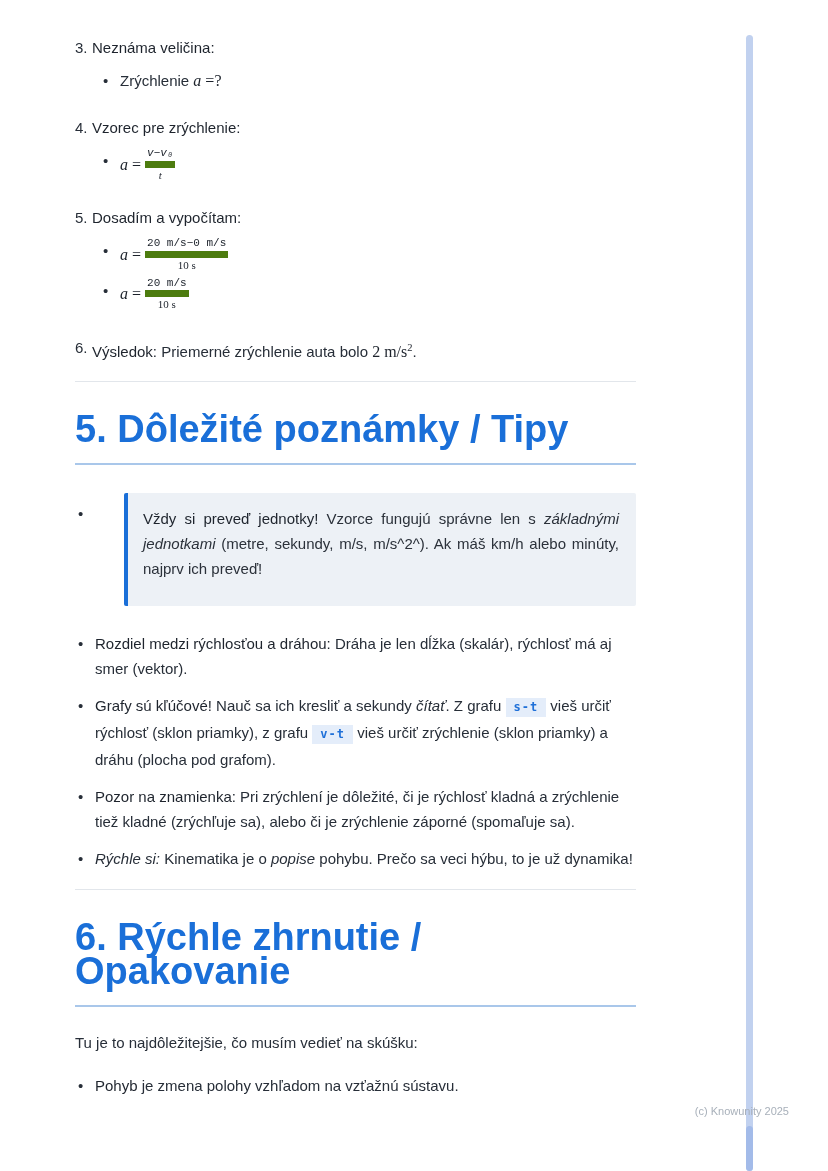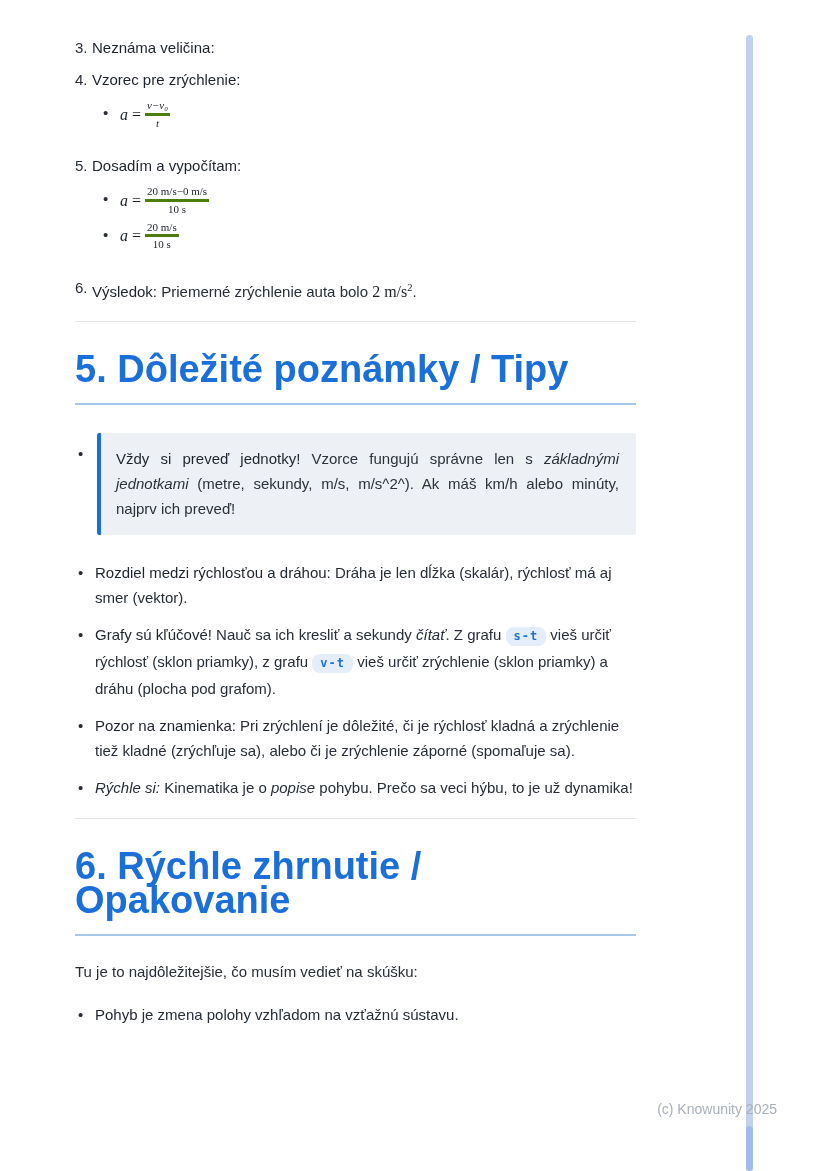--- a/index.html
+++ b/index.html
@@ -20,71 +20,74 @@
   .ol-body { flex: 1; line-height: 22px; }
   ul.sub { list-style: none; margin: 10px 0 14px 11px; padding: 0; }
   ul.sub li { position: relative; padding-left: 17px; margin-bottom: 7px; line-height: 24px; }
   ul.sub li::before { content: "•"; position: absolute; left: 0; top: 0; }
   ul.sub li.math-li { margin-bottom: 5px; }
 
   
   .math { font-family: "Liberation Serif", "DejaVu Serif", serif; font-size: 16px; color: #1c222b; }
   .math i { font-style: italic; }
   .frac { display: inline-block; vertical-align: middle; text-align: center; font-size: 11px; line-height: 1.15; position: relative; top: -2px; }
-  .frac .num { display: block; border-bottom: 3px solid #4d7c0f; padding: 0 2px 1px; }
+  .frac .num { display: block; border-bottom: 7px solid #4d7c0f; padding: 0 2px 1px; font-family: Liberation Mono, monospace; }
   .frac .den { display: block; padding-top: 1px; }
   .math sup { font-size: 10.5px; }
 
   .hr { border: none; border-top: 1px solid #e2e6eb; margin: 18px 0 0; height: 0; }
 
   h2.section-heading {
     margin: 30px 0 0; font-size: 38px; line-height: 34px; font-weight: 700;
     color: #1a6fd8; padding-bottom: 17px; border-bottom: 2px solid #a9c7ea;
   }
 
   
   .callout-row { display: flex; margin: 28px 0 25px; }
   .co-marker { flex: 0 0 22px; padding-top: 12px; }
   .co-marker::before { content: "•"; position: relative; left: 3px; }
   .callout {
     flex: 1; background: #edf1f6; border-left: 4px solid #1a6fd8; border-radius: 2px;
-    padding: 13px 17px 14px 15px; line-height: 25px; text-align: justify; color: #2b313a;
+    padding: 13px 17px 25px 15px; line-height: 25px; text-align: justify; color: #2b313a; margin-left: 27px;
   }
 
   
   ul.tips { list-style: none; margin: 0; padding: 0; }
   ul.tips > li { position: relative; padding-left: 20px; margin-bottom: 12px; line-height: 25px; }
   ul.tips > li::before { content: "•"; position: absolute; left: 3px; }
 
   .chip {
     font-family: "DejaVu Sans Mono", "Liberation Mono", monospace;
     font-size: 12px; font-weight: 700; color: #1f70d8; background: #e4edfa;
-    padding: 2px 8px 3px; border-radius: 8px; letter-spacing: 1px; white-space: nowrap;
+    padding: 2px 8px 3px; border-radius: 0; letter-spacing: 1px; white-space: nowrap;
   }
 
   .intro { margin: 24px 0 0; line-height: 24px; }
   ul.summary { list-style: none; margin: 18px 0 0; padding: 0; }
   ul.summary > li { position: relative; padding-left: 20px; line-height: 25px; }
   ul.summary > li::before { content: "•"; position: absolute; left: 3px; }
 
-  .footer { position: absolute; right: 51px; bottom: 54px; font-size: 14px; color: #a8b0ba; z-index: 3; }
+  .footer { position: absolute; right: 39px; bottom: 54px; font-size: 11px; color: #a8b0ba; z-index: 3; }
 
   .scroll-track { position: absolute; left: 746px; top: 35px; width: 7px; height: 1136px; background: #c1d1ef; border-radius: 4px; z-index: 2; }
   .scroll-thumb { position: absolute; left: 0; bottom: 0; width: 7px; height: 45px; background: #a3bbe9; border-radius: 4px; }
 </style>
 </head>
 <body>
 
 <div class="page">
   <div class="content">
 
     <div class="ol-item">
       <span class="ol-num">3.</span>
       <div class="ol-body">
         <span class="bold">Neznáma veličina:</span>
+        <ul class="sub">
+          <li><span>Zrýchlenie </span><span class="math"><i>a</i><span> =?</span></span></li>
+        </ul>
       </div>
     </div>
 
     <div class="ol-item">
       <span class="ol-num">4.</span>
       <div class="ol-body">
         <span class="bold">Vzorec pre zrýchlenie:</span>
         <ul class="sub">
           <li class="math-li"><span class="math"><i>a</i><span> = </span><span class="frac"><span class="num"><i>v−v₀</i></span><span class="den"><i>t</i></span></span></span></li>
         </ul>

